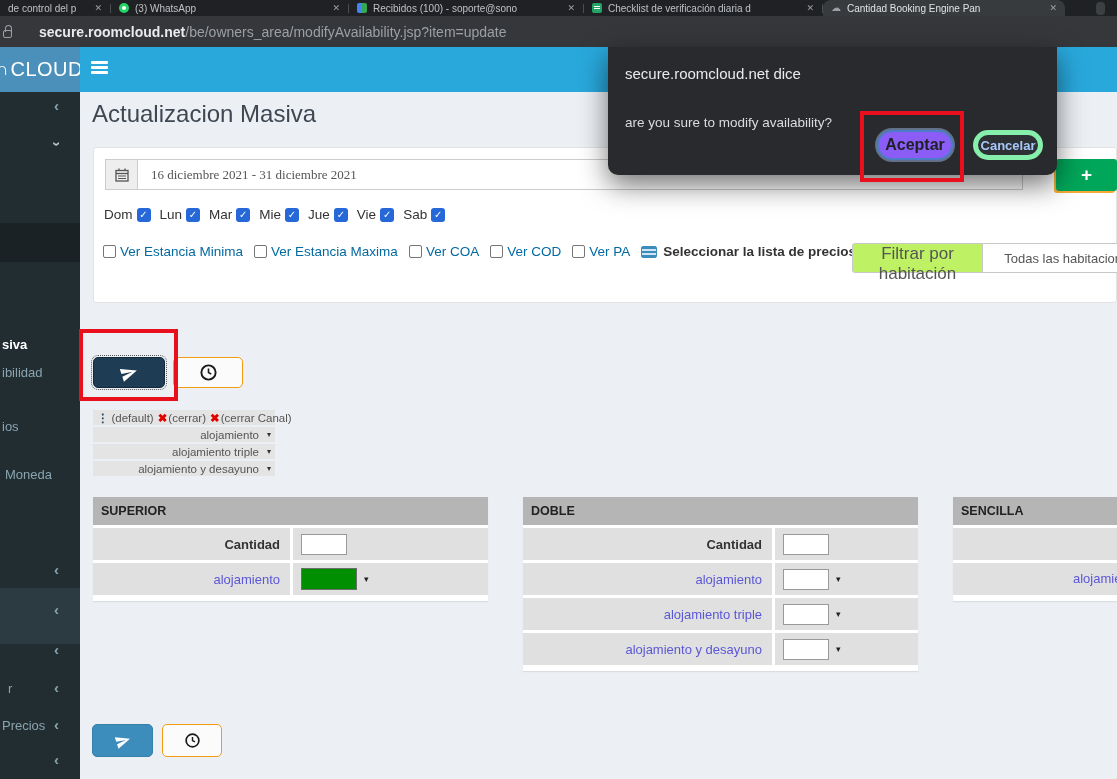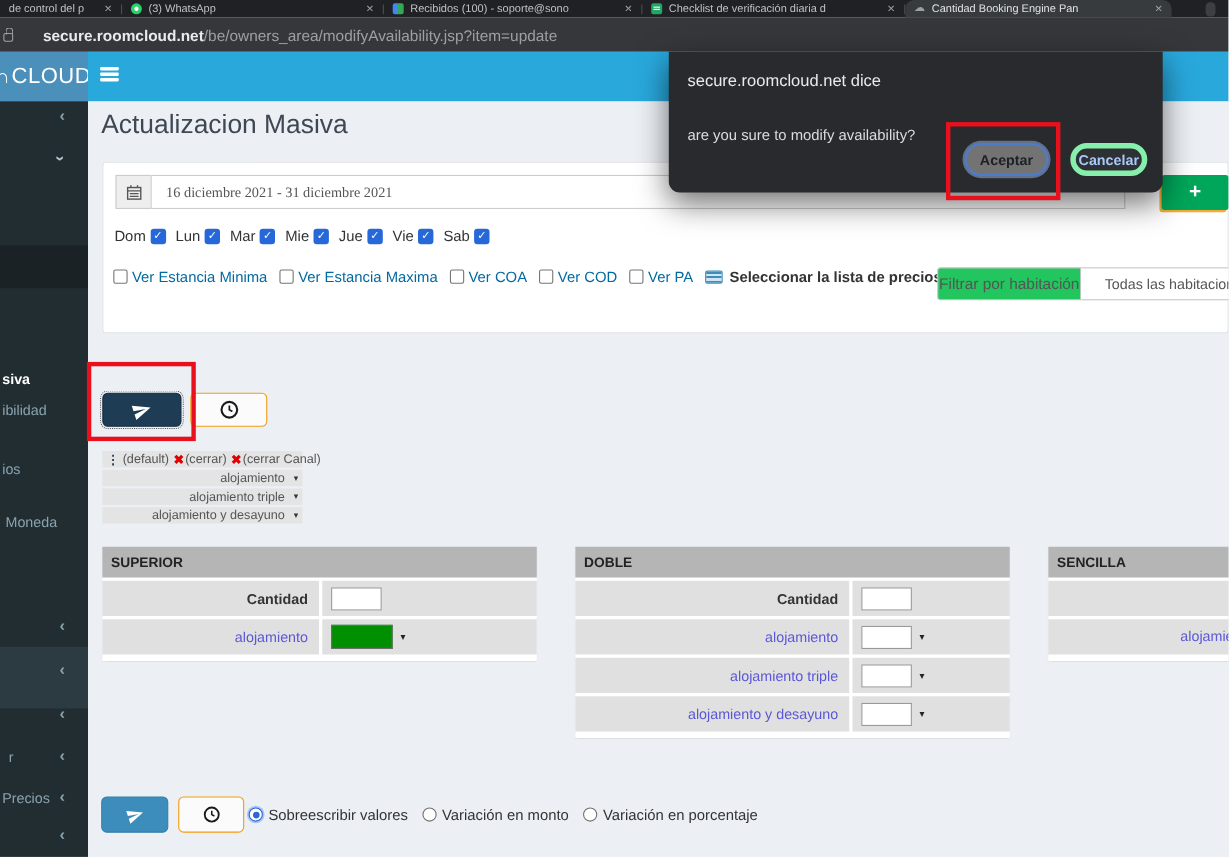--- a/index.html
+++ b/index.html
@@ -61,21 +61,21 @@
   .cb-checked { width:14px; height:14px; background:#2768d9; border-radius:3px; color:#fff; font-size:10px; line-height:14px; text-align:center; }
   #options-row { left:103px; top:244px; display:flex; align-items:center; }
   .opt-item { display:flex; align-items:center; margin-right:11px; }
   .cb-empty { width:13px; height:13px; background:#fff; border:1px solid #767676; border-radius:2px; margin-right:4px; flex:none; }
   .opt-label { font-size:13.5px; color:#0369a1; white-space:nowrap; }
   #pricelist { display:flex; align-items:center; }
   #pricelist .plabel { font-size:13.5px; font-weight:bold; color:#333; margin-left:6px; white-space:nowrap; }
   .list-icon { width:16px; height:12px; border:1px solid #3c8dbc; border-radius:2px; background:
      repeating-linear-gradient(180deg,#3c8dbc 0 2px,#cfe6f2 2px 4px); }
 
-  #btn-filter-room { left:852px; top:243px; width:131px; height:30px; background:#22c55e; border:1px solid #c8c8c8; border-radius:3px 0 0 3px; font-size:14px; color:#555; }
+  #btn-filter-room { left:852px; top:243px; width:131px; height:30px; background:#bef264; border:1px solid #c8c8c8; border-radius:3px 0 0 3px; font-size:17px; color:#555; }
   #btn-all-rooms { left:983px; top:243px; width:175px; height:30px; background:#fff; border:1px solid #c8c8c8; border-left:none; font-size:13px; color:#555; text-align:center; }
 
   .btn-send { background:#1f3c55; border:1px solid #142a3c; border-radius:5px; display:flex; align-items:center; justify-content:center; }
   .btn-send svg { transform:rotate(-18deg); }
   #send-top { left:93px; top:357px; width:72px; height:31px; outline:1px dotted #555; outline-offset:1px; }
   .btn-clock { background:#fbfbfb; border:1px solid #f39c12; border-radius:5px; display:flex; align-items:center; justify-content:center; }
   #clock-top { left:173px; top:357px; width:70px; height:31px; }
   #send-bottom { left:92px; top:724px; width:61px; height:33px; background:#3c8dbc; border-color:#367fa9; }
   #clock-bottom { left:162px; top:724px; width:60px; height:33px; }
 
@@ -108,21 +108,21 @@
   .radio-item { display:flex; align-items:center; margin-right:13px; }
   .radio { width:13px; height:13px; border-radius:50%; border:1px solid #707070; background:#fff; margin-right:5px; flex:none; position:relative; }
   .radio.sel { border-color:#2b66d9; box-shadow:0 0 0 1.5px rgba(114,160,240,.55); }
   .radio.sel::after { content:""; position:absolute; left:2.5px; top:2.5px; width:6px; height:6px; border-radius:50%; background:#2b66d9; }
   .radio-label { font-size:13.5px; color:#333; white-space:nowrap; }
 
   
   #dialog { left:608px; top:47px; width:449px; height:128px; background:#292a2d; border-radius:0 0 10px 10px; box-shadow:0 10px 28px rgba(0,0,0,.55); z-index:50; }
   #dlg-title { position:absolute; left:17px; top:18px; color:#e8eaed; font-size:15px; }
   #dlg-msg { position:absolute; left:17px; top:49px; color:#dadce0; font-size:13.5px;margin-top:19px; }
-  #dlg-accept { position:absolute; left:269px; top:83px; width:76px; height:30px; border-radius:16px; background:#737373; color:#1d2125; font-size:13px; font-weight:600; border:2px solid #4d7cc9; box-shadow:0 0 0 2px rgba(168,199,250,.45); }
+  #dlg-accept { position:absolute; left:269px; top:83px; width:76px; height:30px; border-radius:16px; background:#8b5cf6; color:#1d2125; font-size:16px; font-weight:600; border:2px solid #4d7cc9; box-shadow:0 0 0 2px rgba(168,199,250,.45); }
   #dlg-cancel { position:absolute; left:365px; top:83px; width:70px; height:30px; border-radius:16px; background:#2e3134; color:#a8c7fa; font-size:13px; font-weight:600; border:5px solid #86efac; }
 
   
   .annot { border:4px solid #e8101c; z-index:100; background:transparent; }
   #annot-send { left:79px; top:329px; width:99px; height:72px; }
   #annot-accept { left:860px; top:111px; width:104px; height:71px; }
 
   button { font-family:"Liberation Sans",sans-serif; cursor:pointer; }
 </style>
 </head>
@@ -392,34 +392,20 @@
     <svg width="16" height="16" viewBox="0 0 24 24" fill="#fff">
         <path d="M2.01 21L23 12 2.01 3 2 10l15 2-15 2z"></path>
       </svg>
   </button>
   <button id="clock-bottom" class="abs btn-clock">
     <svg width="17" height="17" viewBox="0 0 24 24" fill="none" stroke="#1a1a1a" stroke-width="2.4">
         <circle cx="12" cy="12" r="9"></circle>
         <path d="M12 7v5l3.5 2" stroke-width="2"></path>
       </svg>
   </button>
-  <div id="radios" class="abs">
-    <span class="radio-item">
-        <span class="radio sel"></span>
-        <span class="radio-label">Sobreescribir valores</span>
-      </span>
-    <span class="radio-item">
-        <span class="radio"></span>
-        <span class="radio-label">Variación en monto</span>
-      </span>
-    <span class="radio-item">
-        <span class="radio"></span>
-        <span class="radio-label">Variación en porcentaje</span>
-      </span>
-  </div>
 
   <div id="dialog" class="abs">
     <div id="dlg-title">secure.roomcloud.net dice</div>
     <div id="dlg-msg">are you sure to modify availability?</div>
     <button id="dlg-accept">Aceptar</button>
     <button id="dlg-cancel">Cancelar</button>
   </div>
 
   <div id="annot-send" class="abs annot"></div>
   <div id="annot-accept" class="abs annot"></div>

